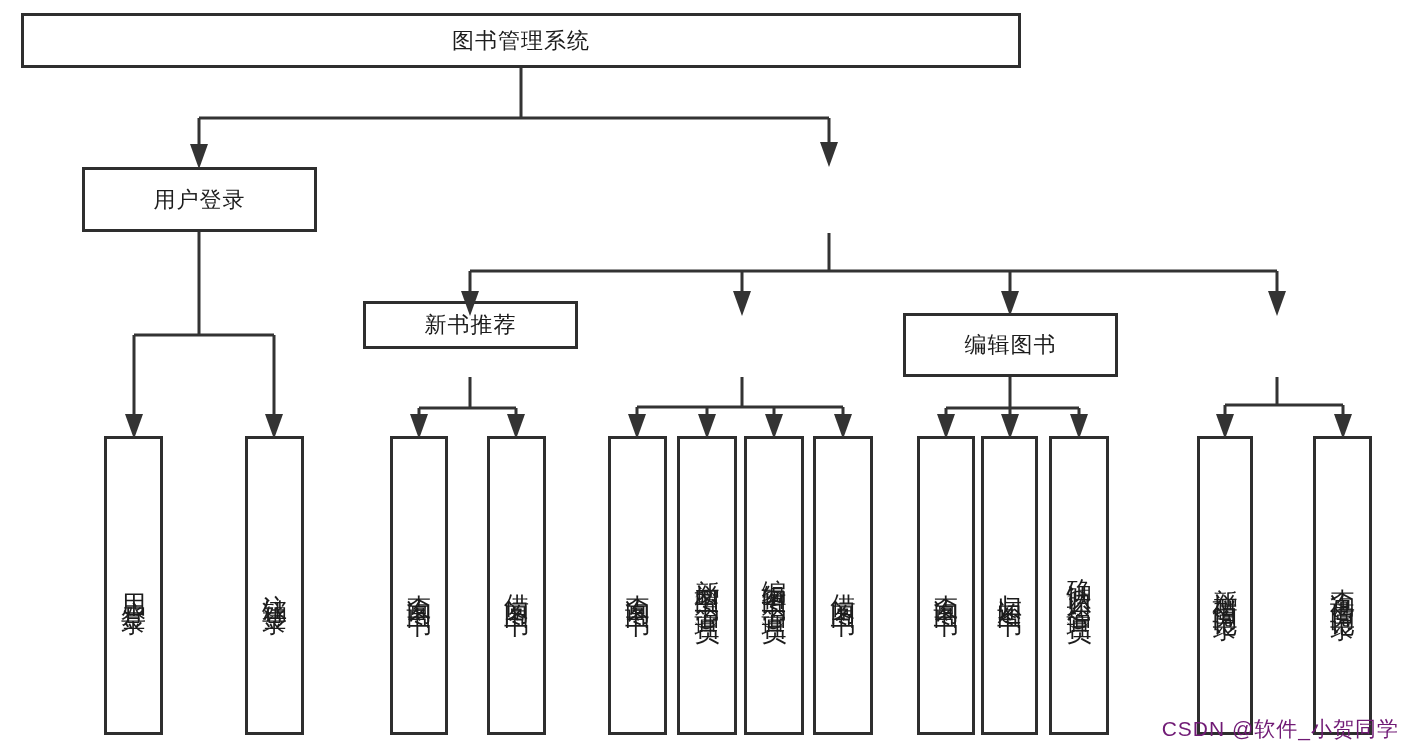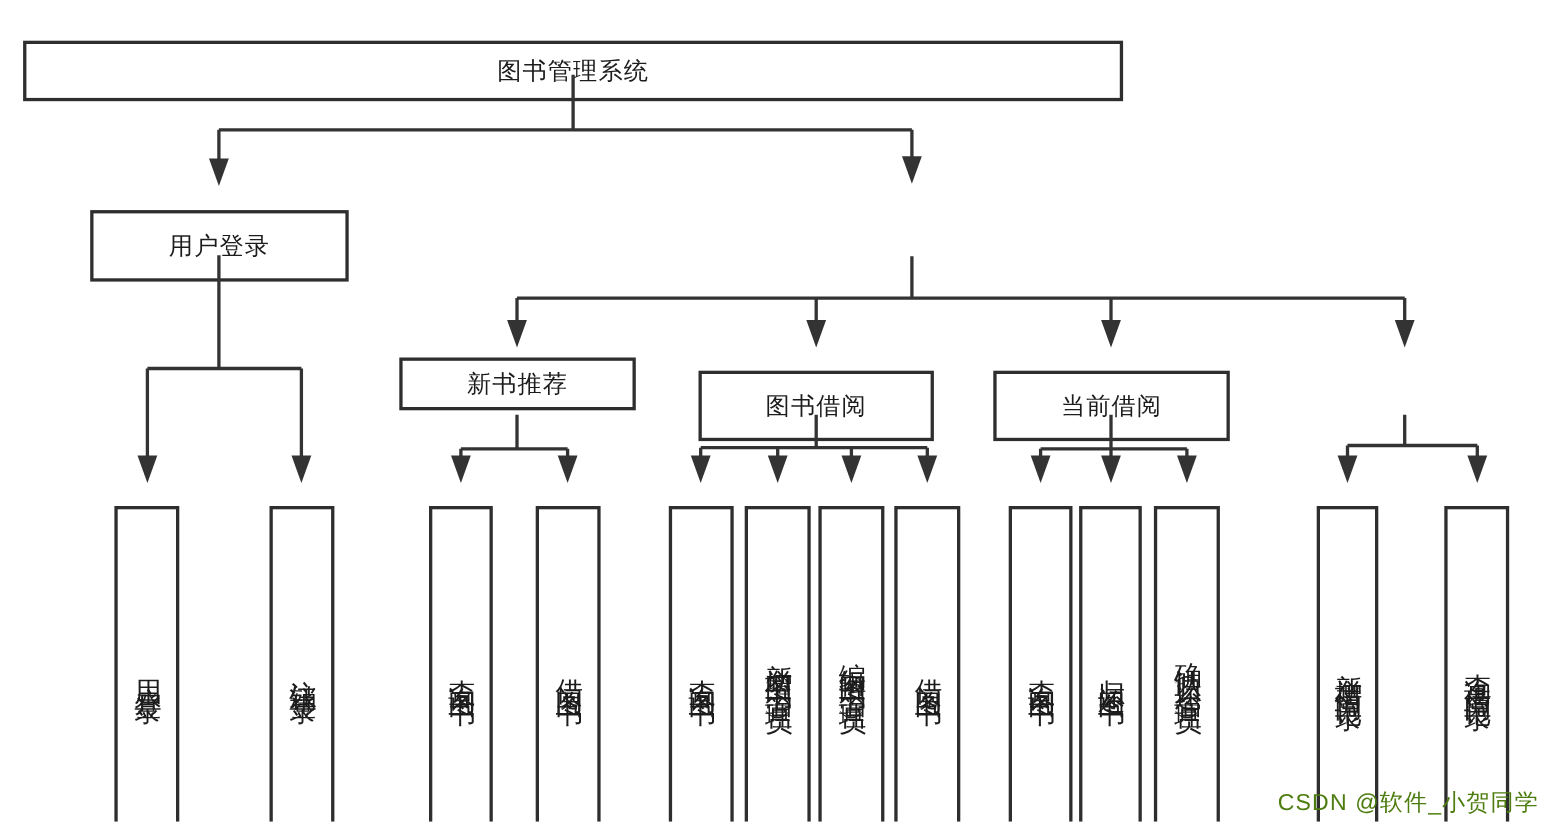--- a/index.html
+++ b/index.html
@@ -18,21 +18,20 @@
   .node {
     position: absolute;
     box-sizing: border-box;
     border: 3px solid #2e2e2e;
     background: #ffffff;
     color: #1c1c1c;
     display: flex;
     align-items: center;
     justify-content: center;
     z-index: 2;
-    margin-top: 24px;
   }
   .h-node {
     font-size: 22px;
     letter-spacing: 1px;
     white-space: nowrap;
   }
   .v-node {
     writing-mode: vertical-rl;
     text-orientation: mixed;
     font-size: 25px;
@@ -78,38 +77,37 @@
   }
   .connector-layer path.head {
     fill: #333333;
     stroke: none;
   }
   .watermark {
     position: absolute;
     right: 6px;
     bottom: 4px;
     font-size: 21px;
-    color: #4d7c0f;
+    color: #701a75;
     letter-spacing: 1px;
     z-index: 4;
     white-space: nowrap;
   }
 </style>
 </head>
 <body>
 
 <div class="canvas">
 
   <div class="node h-node n-root">图书管理系统</div>
 
   <div class="node h-node n-user-login">用户登录</div>
 
   <div class="node h-node n-new-book">新书推荐</div>
-  <div class="node h-node n-book-borrow">图书借阅</div>
-  <div class="node h-node n-cur-borrow">当前借阅</div>
+  <div class="node h-node n-cur-borrow">编辑图书</div>
 
   <div class="node v-node l-user-login">用户登录</div>
   <div class="node v-node l-logout">注销登录</div>
 
   <div class="node v-node l-query-rec">查询图书</div>
   <div class="node v-node l-borrow-rec">借阅图书</div>
 
   <div class="node v-node l-query-bor">查询图书</div>
   <div class="node v-node l-add-books">新增图书（管理员）</div>
   <div class="node v-node l-edit-books">编辑图书（管理员）</div>

